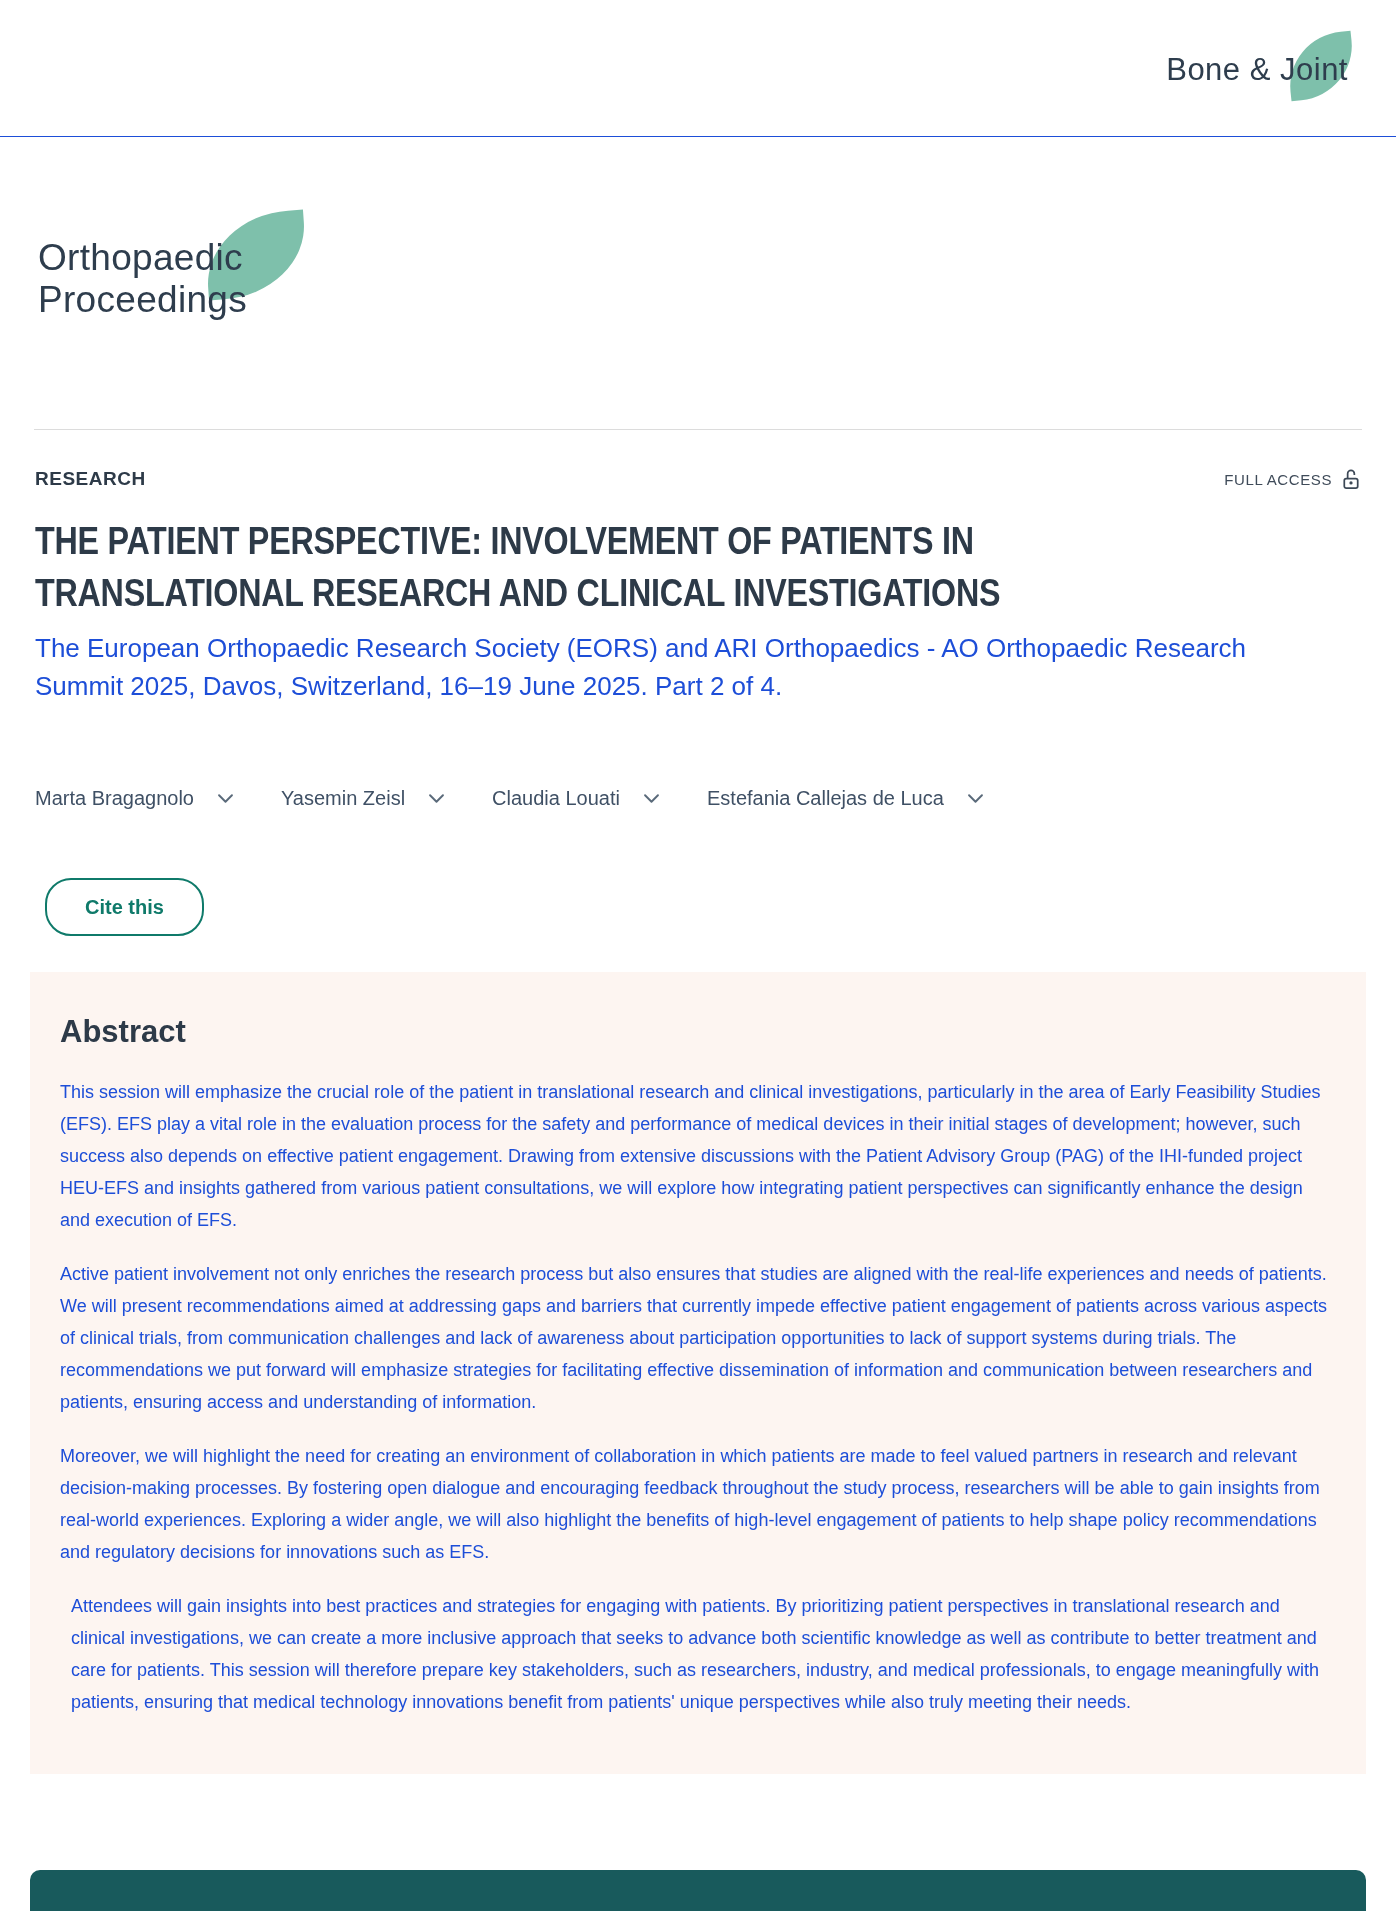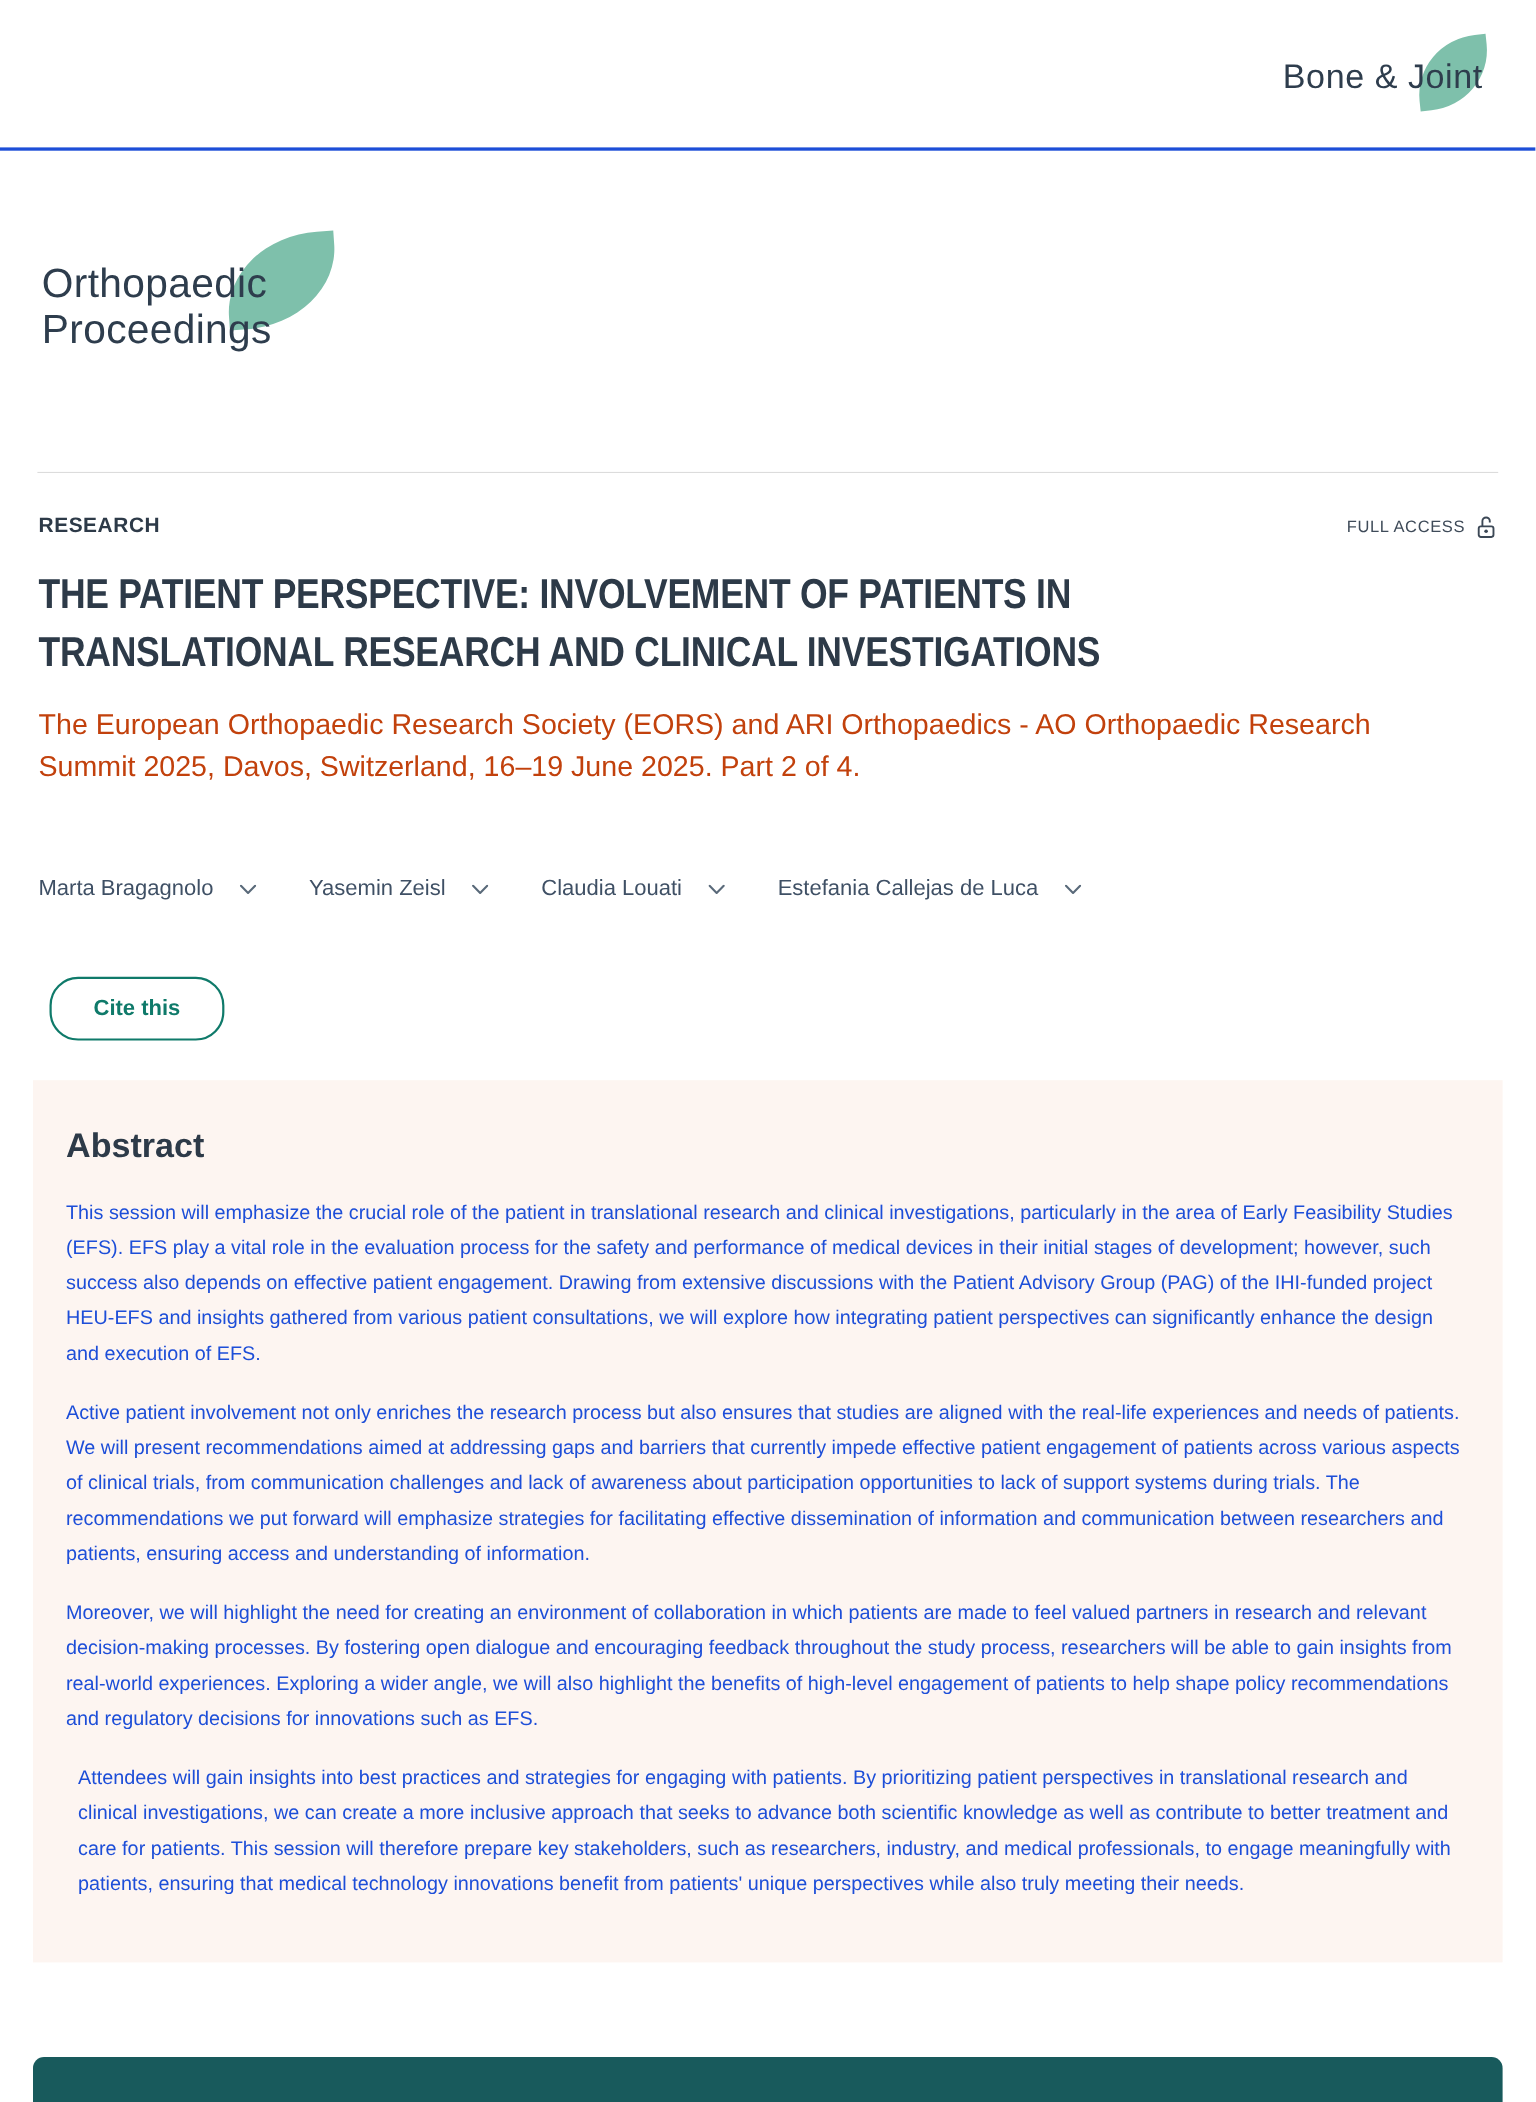--- a/index.html
+++ b/index.html
@@ -5,21 +5,21 @@
   * { box-sizing: border-box; margin: 0; padding: 0; }
   html, body { background: #ffffff; }
   body {
     width: 1396px; height: 1911px;
     position: relative; overflow: hidden;
     font-family: "Liberation Sans", "DejaVu Sans", sans-serif;
     color: #3a4653;
   }
 
   
-  .site-header { height: 137px; border-bottom: 3px solid #1d4ed8; position: relative; }
+  .site-header { height: 137px; border-bottom: 1px solid #1d4ed8; position: relative; }
   .bj-logo { position: absolute; top: 50px; right: 48px; cursor: pointer; }
   .leaf {
     position: absolute; background: #7ec0ab;
     border-radius: 85% 0 85% 0;
   }
   .bj-leaf { width: 66px; height: 64px; right: -6px; top: -16px; transform: rotate(-6deg); }
   .bj-text {
     position: relative; font-size: 31px; font-weight: 500;
     color: #2e3d4d; letter-spacing: 0.5px; line-height: 40px;
   }
@@ -36,21 +36,21 @@
   .meta-row { margin: 38px 35px 0; display: flex; justify-content: space-between; align-items: flex-start; }
   .kicker { font-size: 19px; font-weight: 700; color: #2d3a48; letter-spacing: 0.5px; }
   .access { display: flex; align-items: center; gap: 9px; font-size: 15px; color: #3f4b59; letter-spacing: 0.6px; }
 
   h1.article-title { margin: 24px 35px 0; color: #2d3a48; }
   h1.article-title .tline {
     display: inline-block; font-size: 38px; font-weight: 700; line-height: 52px;
     letter-spacing: -0.3px; transform: scaleX(0.85); transform-origin: left center; white-space: nowrap;
   }
 
-  .subtitle { margin: 20px 35px 0; color: #c2410c; }
+  .subtitle { margin: 10px 35px 0; color: #1d4ed8; }
   .subtitle .sline { display: block; font-size: 26px; line-height: 38px; }
 
   
   .authors { margin: 82px 35px 0; display: flex; gap: 48px; align-items: center; }
   .author { display: flex; align-items: center; gap: 24px; font-size: 20px; color: #3f5065; cursor: pointer; }
 
   
   .cite-row { margin: 68px 0 0 45px; }
   .cite-btn {
     height: 58px; padding: 0 38px; background: #ffffff;

